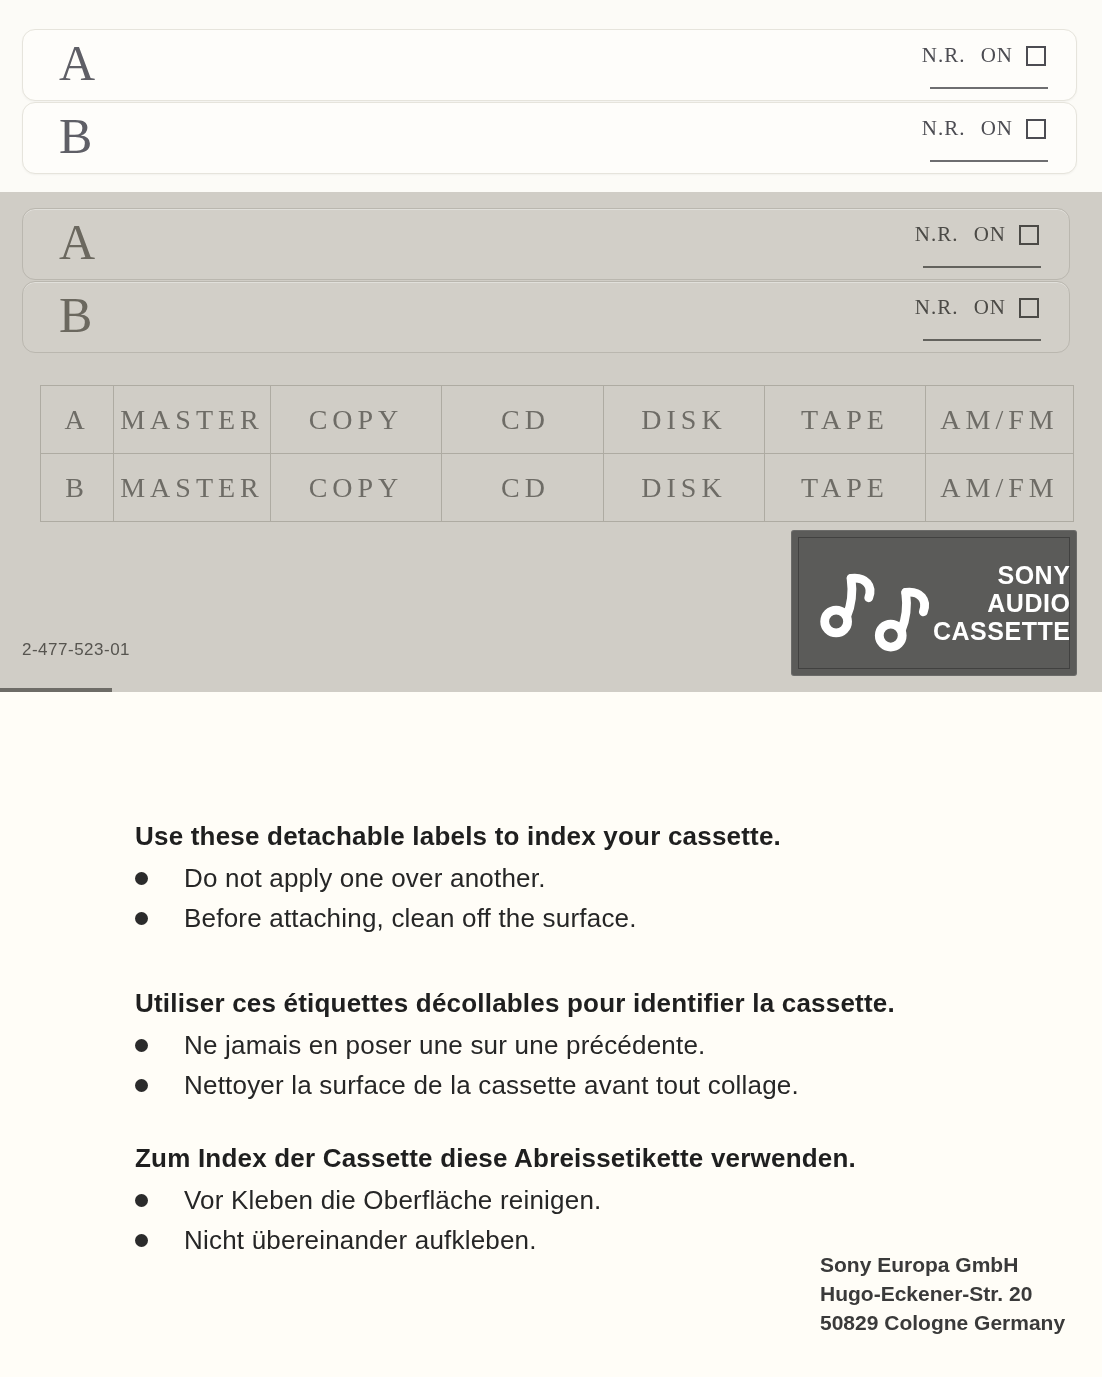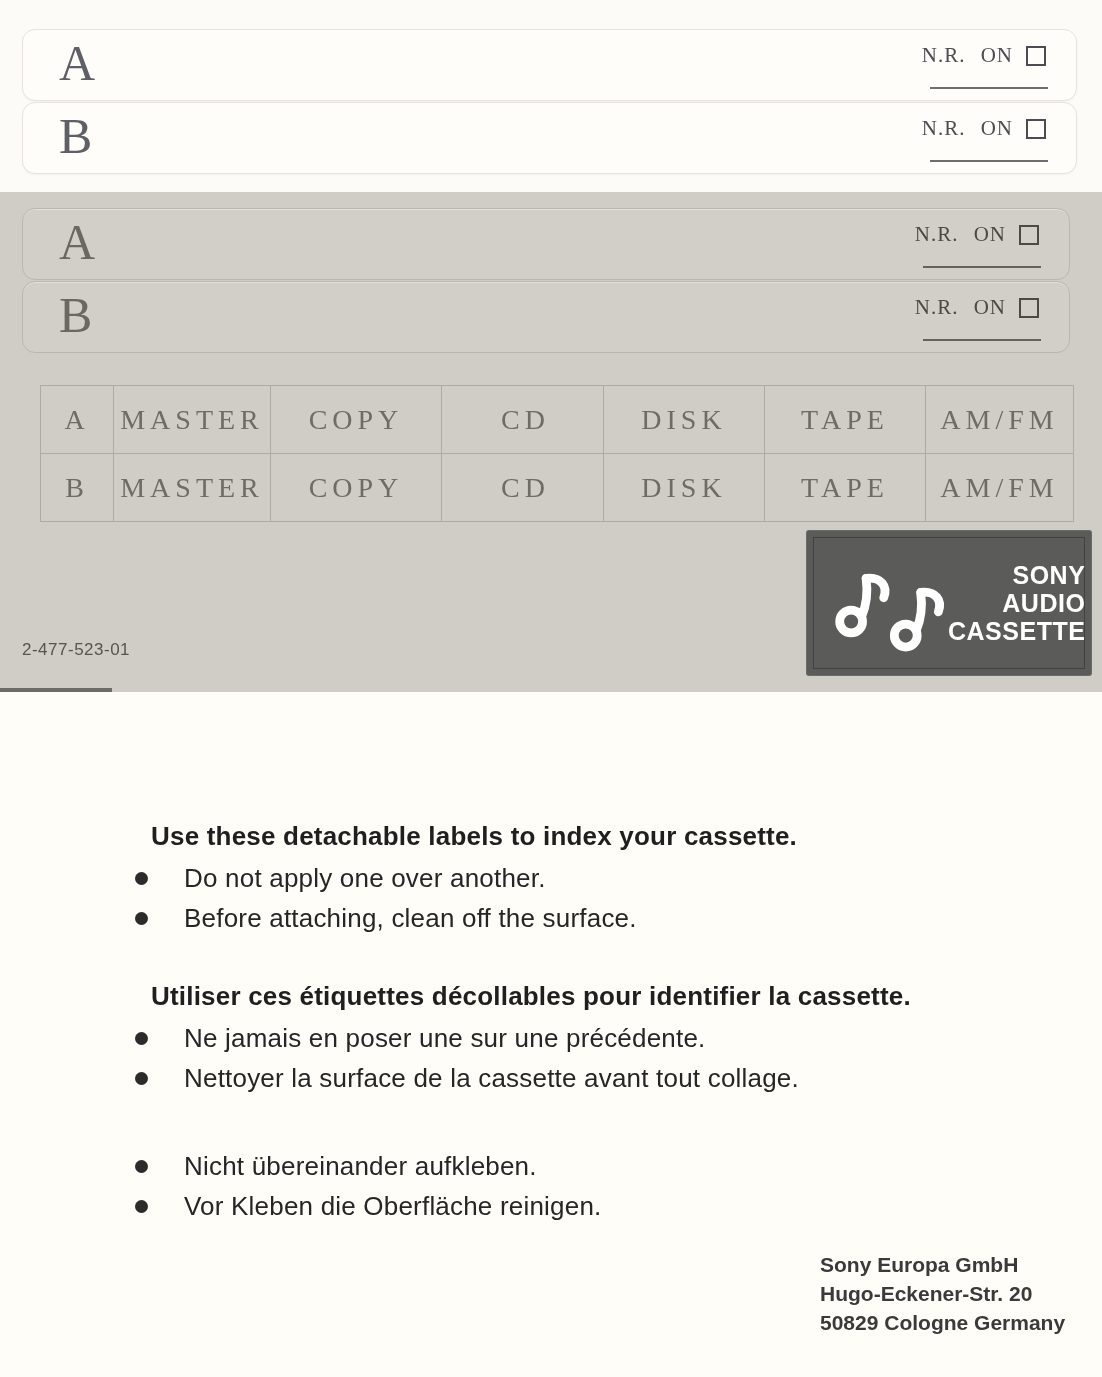--- a/index.html
+++ b/index.html
@@ -92,21 +92,21 @@
   .index-cell:nth-child(5){width:160px;}
   .index-cell:nth-child(6){width:160px;}
   .index-cell:nth-child(7){flex:1;}
 
   .part-number{
     position:absolute;left:22px;top:448px;
     font-size:17px;color:#56544f;letter-spacing:0.5px;
   }
 
   .badge{
-    position:absolute;right:10px;top:338px;width:286px;height:146px;
+    position:absolute;right:25px;top:338px;width:286px;height:146px;
     background:#5b5b59;border-radius:3px;
     box-shadow:inset 0 0 0 1px rgba(255,255,255,0.10);
     display:flex;align-items:center;
   }
   .badge .inner-frame{
     position:absolute;inset:7px;border:1px solid rgba(0,0,0,0.28);
     pointer-events:none;
   }
   .badge .notes{margin-left:24px;width:118px;height:100px;flex:none;}
   .badge .badge-text{
@@ -115,25 +115,25 @@
     letter-spacing:0.5px;line-height:1.12;
   }
 
   
   .bottom-panel{
     position:absolute;left:0;top:692px;width:1102px;height:685px;
     background:#fffdf7;
   }
   .instr-block{position:absolute;left:135px;}
   .instr-en{top:128px;}
-  .instr-fr{top:288px;}
+  .instr-fr{top:295px;}
   .instr-de{top:450px;}
   .instr-heading{
     font-size:26px;font-weight:bold;color:#1f1f1f;
-    line-height:32px;margin:0 0 10px 16px;letter-spacing:0.2px;
+    line-height:32px;margin:0 0 10px 0;letter-spacing:0.2px;
   }
   .instr-bullet{
     display:flex;align-items:center;
     font-size:26px;color:#262626;line-height:32px;margin-top:8px;
     letter-spacing:0.2px;
     gap:24px;
   }
   .dot{
     flex:none;width:13px;height:13px;border-radius:50%;
     background:#2b2b2b;margin-right:12px;
@@ -248,27 +248,28 @@
         <span class="dot"></span>
         <span>Ne jamais en poser une sur une précédente.</span>
       </div>
       <div class="instr-bullet">
         <span class="dot"></span>
         <span>Nettoyer la surface de la cassette avant tout collage.</span>
       </div>
     </div>
 
     <div class="instr-block instr-de">
+      <p class="instr-heading">Zum Index der Cassette diese Abreissetikette verwenden.</p>
+      <div class="instr-bullet">
+        <span class="dot"></span>
+        <span>Vor Kleben die Oberfläche reinigen.</span>
+      </div>
       <div class="instr-bullet">
         <span class="dot"></span>
         <span>Nicht übereinander aufkleben.</span>
-      </div>
-      <div class="instr-bullet">
-        <span class="dot"></span>
-        <span>Vor Kleben die Oberfläche reinigen.</span>
       </div>
     </div>
 
     <div class="address">
       <div>Sony Europa GmbH</div>
       <div>Hugo-Eckener-Str. 20</div>
       <div>50829 Cologne Germany</div>
     </div>
 
   </section>

